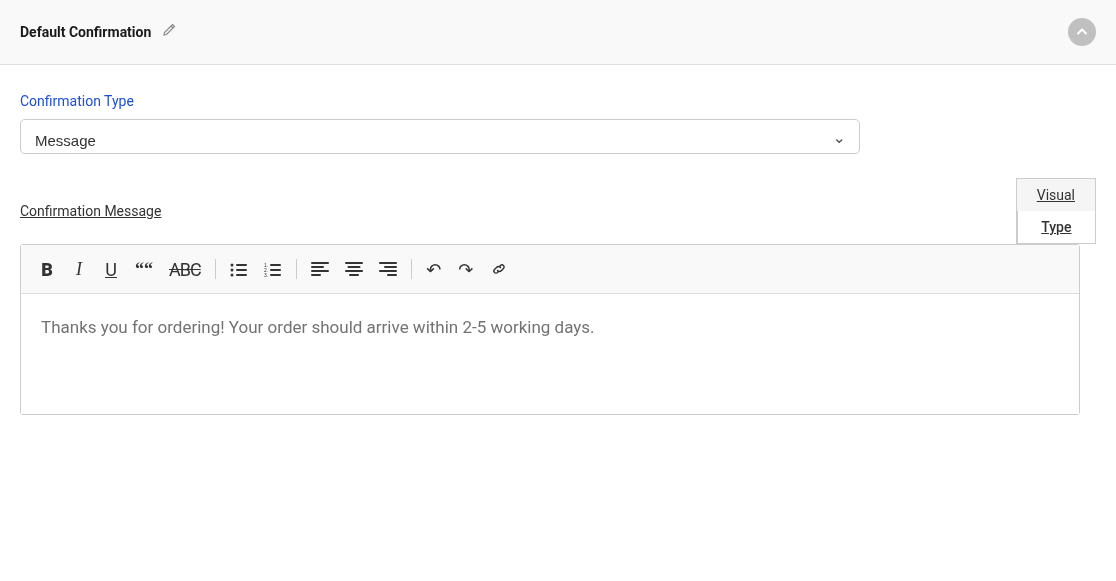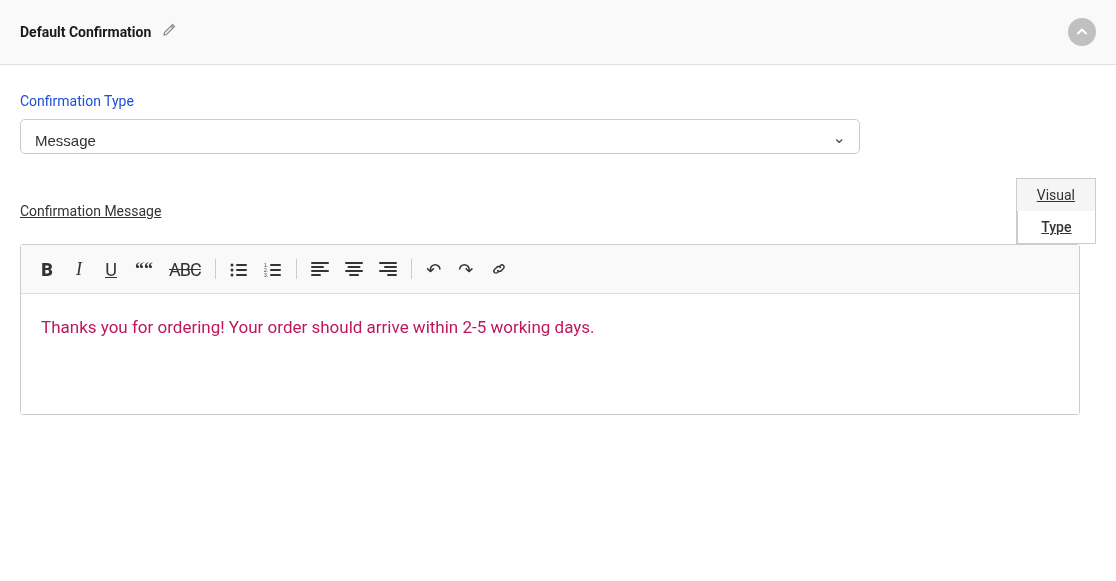--- a/index.html
+++ b/index.html
@@ -205,21 +205,21 @@
       height: 20px;
       background: #ccc;
       margin: 0 4px;
     }
 
     .editor-content {
       padding: 20px;
       min-height: 120px;
       font-size: 17px;
       line-height: 1.6;
-      color: #be185d;
+      color: #737373;
       background: #fff;
     }
   </style>
 </head>
 <body>
 
 <div class="page-container">
 
   <div class="panel-header">
     <div class="panel-header-left">

